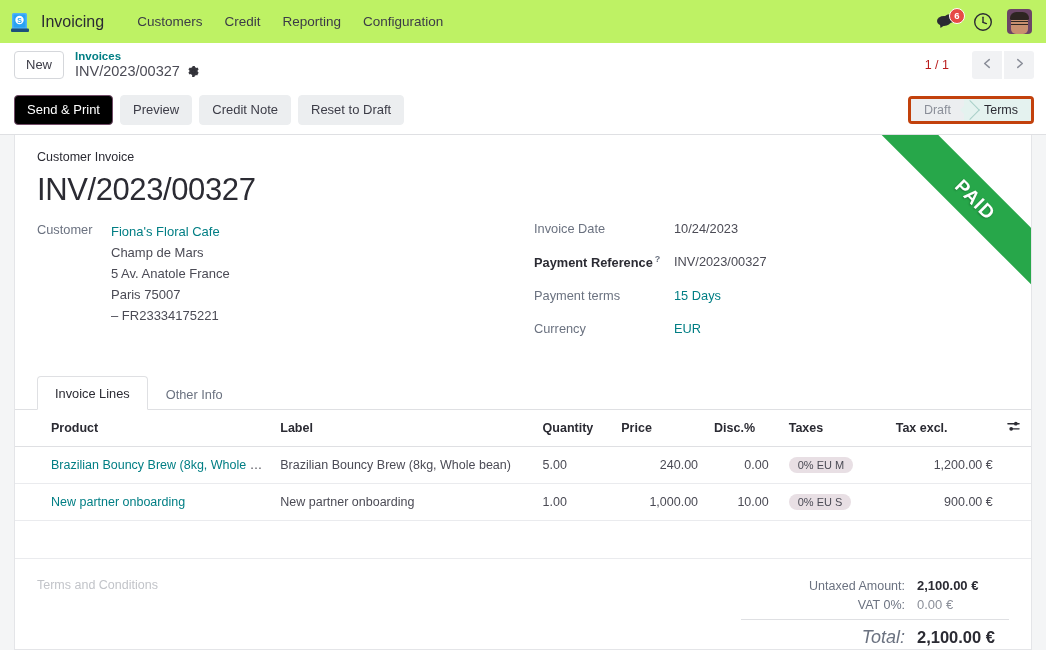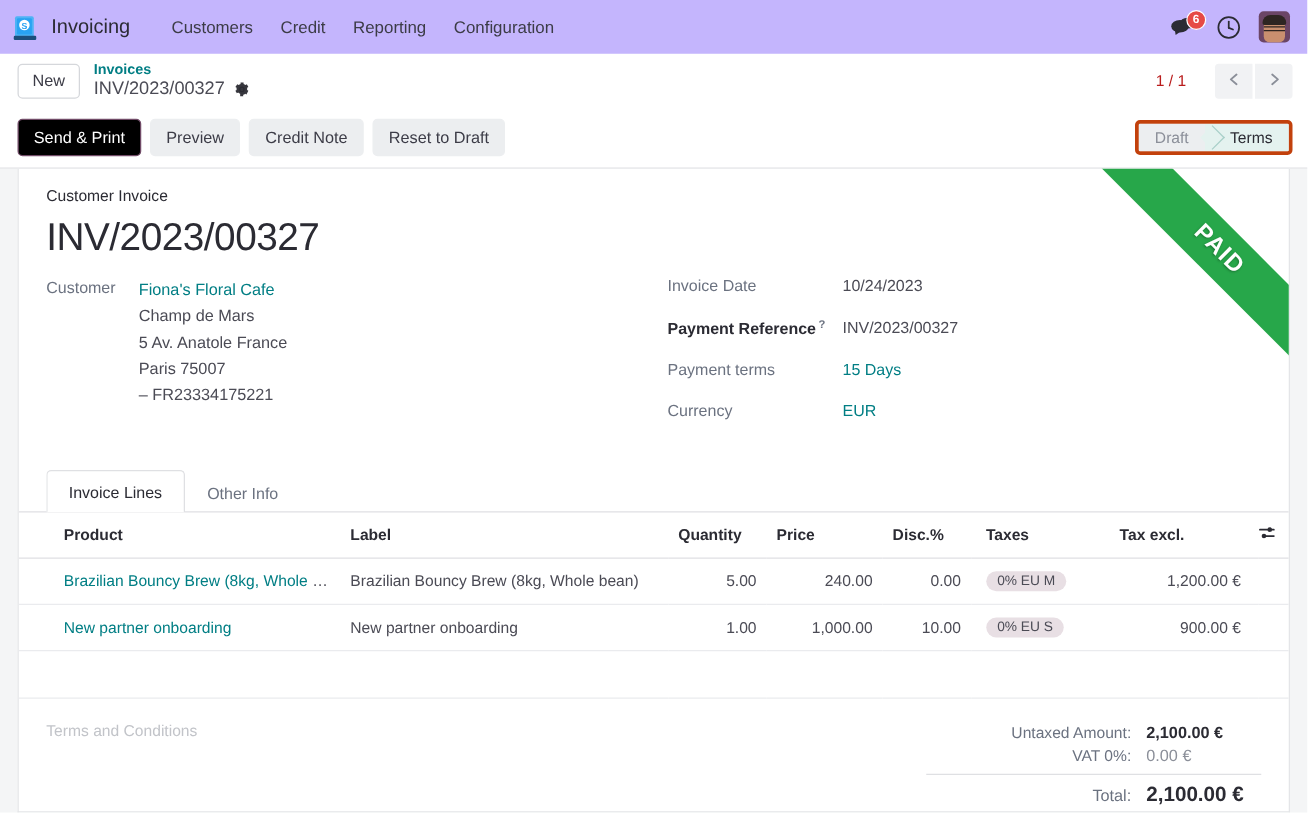--- a/index.html
+++ b/index.html
@@ -10,21 +10,21 @@
     background: #ffffff;
     font-family: "Liberation Sans", sans-serif;
     font-size: 13px;
     color: #374151;
     -webkit-font-smoothing: antialiased;
   }
 
   
   .navbar {
     height: 43px;
-    background: #c4b5fd;
+    background: #bef264;
     display: flex;
     align-items: center;
     padding: 0 12px 0 10px;
     position: relative;
   }
   .brand-icon {
     width: 22px; height: 22px;
     margin-right: 9px;
     flex: 0 0 auto;
     position: relative;
@@ -352,21 +352,21 @@
     font-size: 12.5px;
     padding: 10px 8px;
     border-bottom: 1px solid #eaebee;
     color: #4b4b55;
     white-space: nowrap;
     overflow: hidden;
     text-overflow: ellipsis;
   }
   .c-prod { width: 255px; padding-left: 36px !important; }
   .c-label { width: 260px; }
-  .c-qty { width: 78px; text-align: right; }
+  .c-qty { width: 78px; }
   .c-price { width: 92px; text-align: right; }
   .c-disc { width: 70px; text-align: right; }
   .c-tax { width: 110px; text-align: left; padding-left: 12px !important; }
   .c-sub { width: 118px; text-align: right; padding-right: 14px !important; }
   .c-opt { width: 24px; text-align: center; padding: 0 !important; }
   th.c-qty, th.c-price, th.c-disc { text-align: right; }
   th.c-sub { text-align: right; }
 
   .prod-link { color: #017e84; cursor: pointer; }
   .tax-pill {
@@ -411,21 +411,21 @@
   .tot-val {
     font-size: 13px;
     font-weight: 700;
     color: #2b2b33;
     width: 92px;
     text-align: left;
     padding-right: 14px;
   }
   .tot-row.muted .tot-val { font-weight: 400; color: #8b8f99; }
   .tot-row.grand { border-top: 1px solid #dfe0e3; margin-top: 5px; padding-top: 7px; }
-  .tot-row.grand .tot-label { font-size: 13px; color: #6b7280; }
+  .tot-row.grand .tot-label { font-size: 18px; color: #6b7280; font-style: italic; }
   .tot-row.grand .tot-val { font-size: 16.5px; font-weight: 700; color: #2b2b33; }
 </style>
 </head>
 <body>
 
 <div class="navbar">
   <span class="brand-icon">
     <svg viewBox="0 0 22 22" width="22" height="22">
       <rect x="2" y="1" width="15" height="17" rx="1.5" fill="#4eb3f5"></rect>
       <rect x="3.5" y="2.5" width="12" height="13" rx="1" fill="#29a3f2"></rect>

